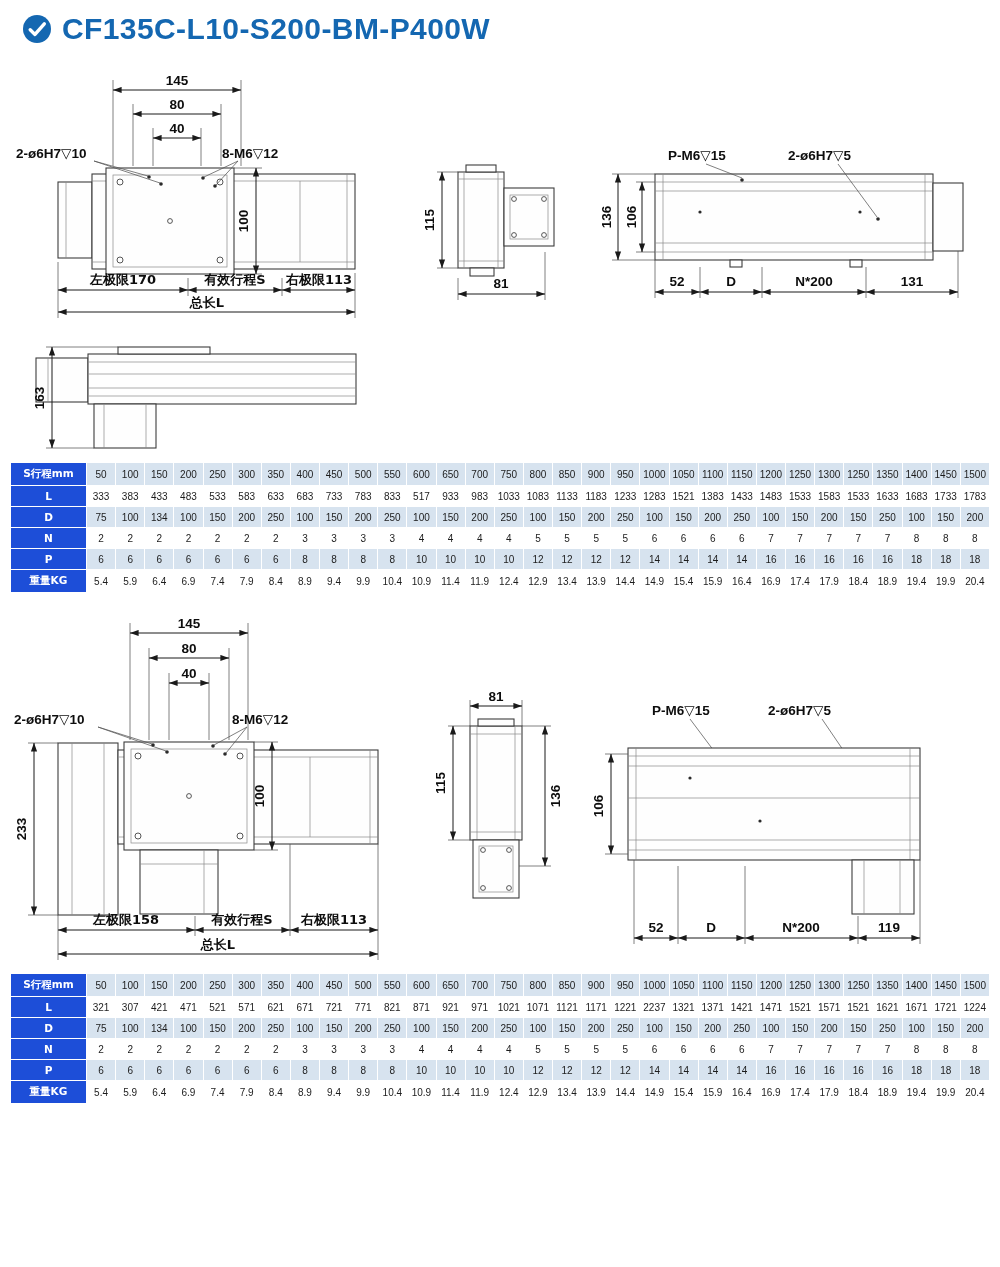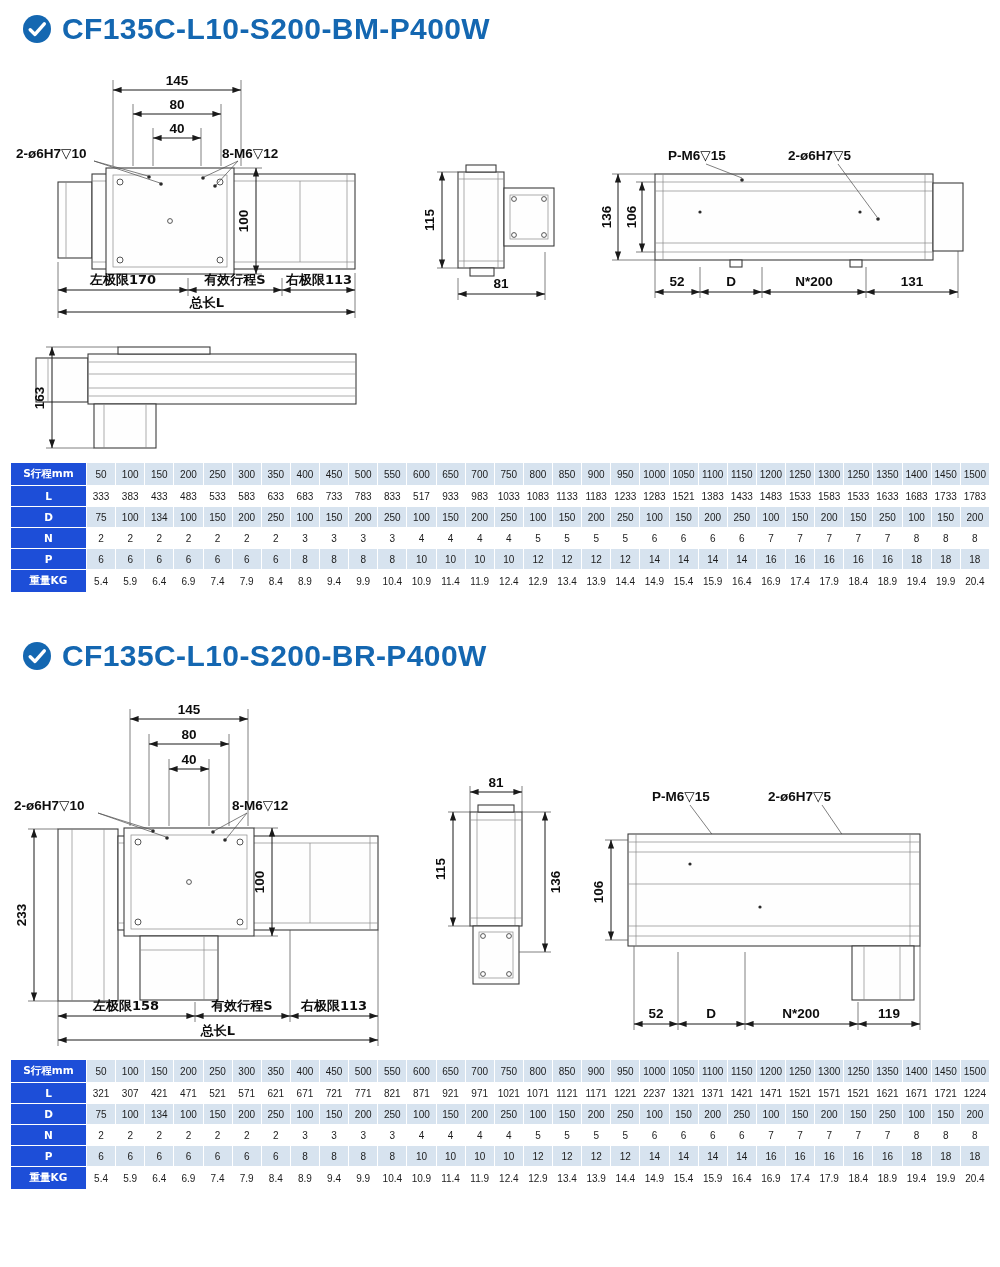--- a/index.html
+++ b/index.html
@@ -410,29 +410,20 @@
           <td>18.9</td>
           <td>19.4</td>
           <td>19.9</td>
           <td>20.4</td>
         </tr>
       </tbody>
   </table>
 </section>
 
 <section class="model-block second">
-  <header class="model-header">
-    <span class="badge">
-      <svg width="30" height="30" viewBox="0 0 30 30">
-        <circle cx="15" cy="15" r="14" fill="#1467b1"></circle>
-        <path d="M8.2 15.8 L13 20.4 L22.3 9.8" fill="none" stroke="#fff" stroke-width="3.4" stroke-linecap="round" stroke-linejoin="round"></path>
-      </svg>
-    </span>
-    <h2 class="model-title">CF135C-L10-S200-BR-P400W</h2>
-  </header>
 
   <svg class="drw" width="1000" height="380" viewBox="0 0 1000 380">
     <g>
       <rect class="lnf" x="58" y="150" width="60" height="172"></rect>
       <line class="lnt" x1="72" y1="150" x2="72" y2="322"></line>
         <line class="lnt" x1="104" y1="150" x2="104" y2="322"></line>
       <rect class="lnf" x="118" y="157" width="260" height="94"></rect>
       <line class="lnt" x1="118" y1="164" x2="378" y2="164"></line>
         <line class="lnt" x1="118" y1="244" x2="378" y2="244"></line>
       <line class="lnt" x1="370" y1="157" x2="370" y2="251"></line>

